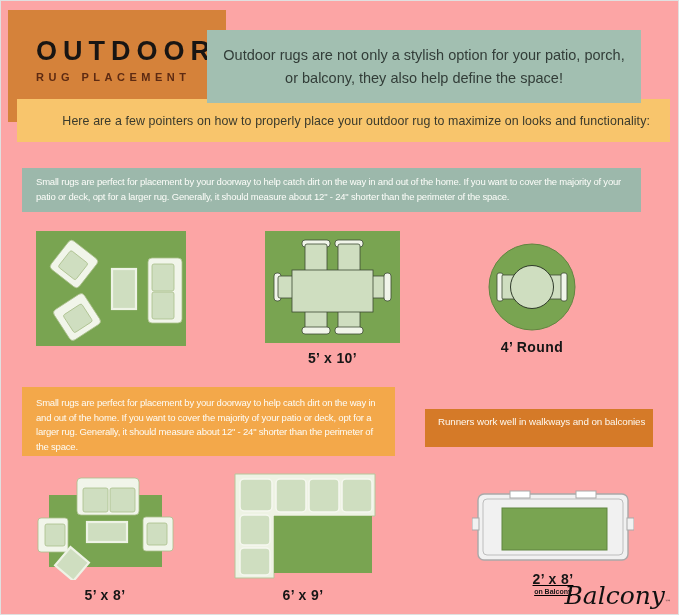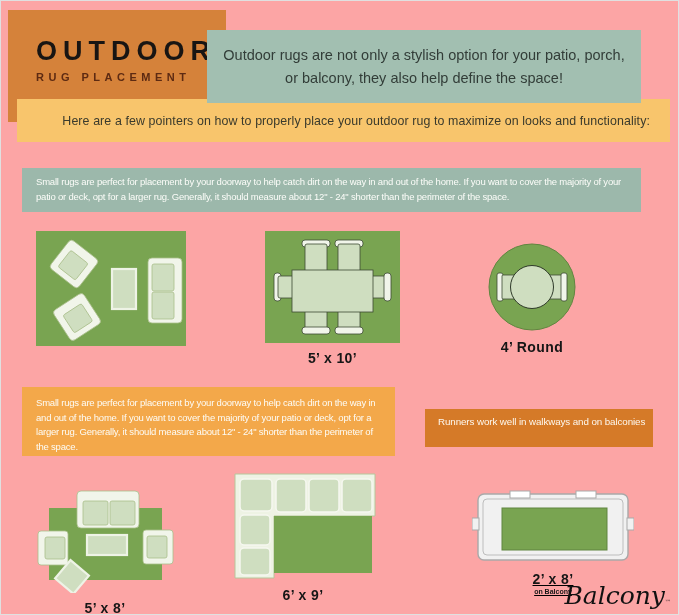--- a/index.html
+++ b/index.html
@@ -145,21 +145,21 @@
         <rect class="fw st-dark" x="73" y="30" width="6" height="28" rx="2"></rect>
       </g>
       <circle cx="44" cy="44" r="21.5" style="fill:var(--furniture-light);stroke:#2f3a2a;stroke-width:1;"></circle>
     </svg>
     <div class="lbl">4’ Round</div>
   </div>
 
   <div class="yellow-tip">Small rugs are perfect for placement by your doorway to help catch dirt on the way in and out of the home. If you want to cover the majority of your patio or deck, opt for a larger rug. Generally, it should measure about 12" - 24" shorter than the perimeter of the space.</div>
   <div class="runner-box">Runners work well in walkways and on balconies</div>
 
-  <div class="diagram" style="left:30px;top:489px;">
+  <div class="diagram" style="left:30px;top:476px;">
     <svg width="150" height="104" viewBox="0 0 150 104">
       <rect class="rug" x="19" y="19" width="113" height="72"></rect>
       <g>
         <rect class="fw st-light" x="47" y="2" width="62" height="37" rx="4"></rect>
         <rect class="fl st-light" x="53" y="12" width="25" height="24" rx="2"></rect>
         <rect class="fl st-light" x="80" y="12" width="25" height="24" rx="2"></rect>
       </g>
       <g>
         <rect class="fw st-light" x="8" y="42" width="30" height="34" rx="3"></rect>
         <rect class="fl st-light" x="15" y="48" width="20" height="22" rx="2"></rect>

